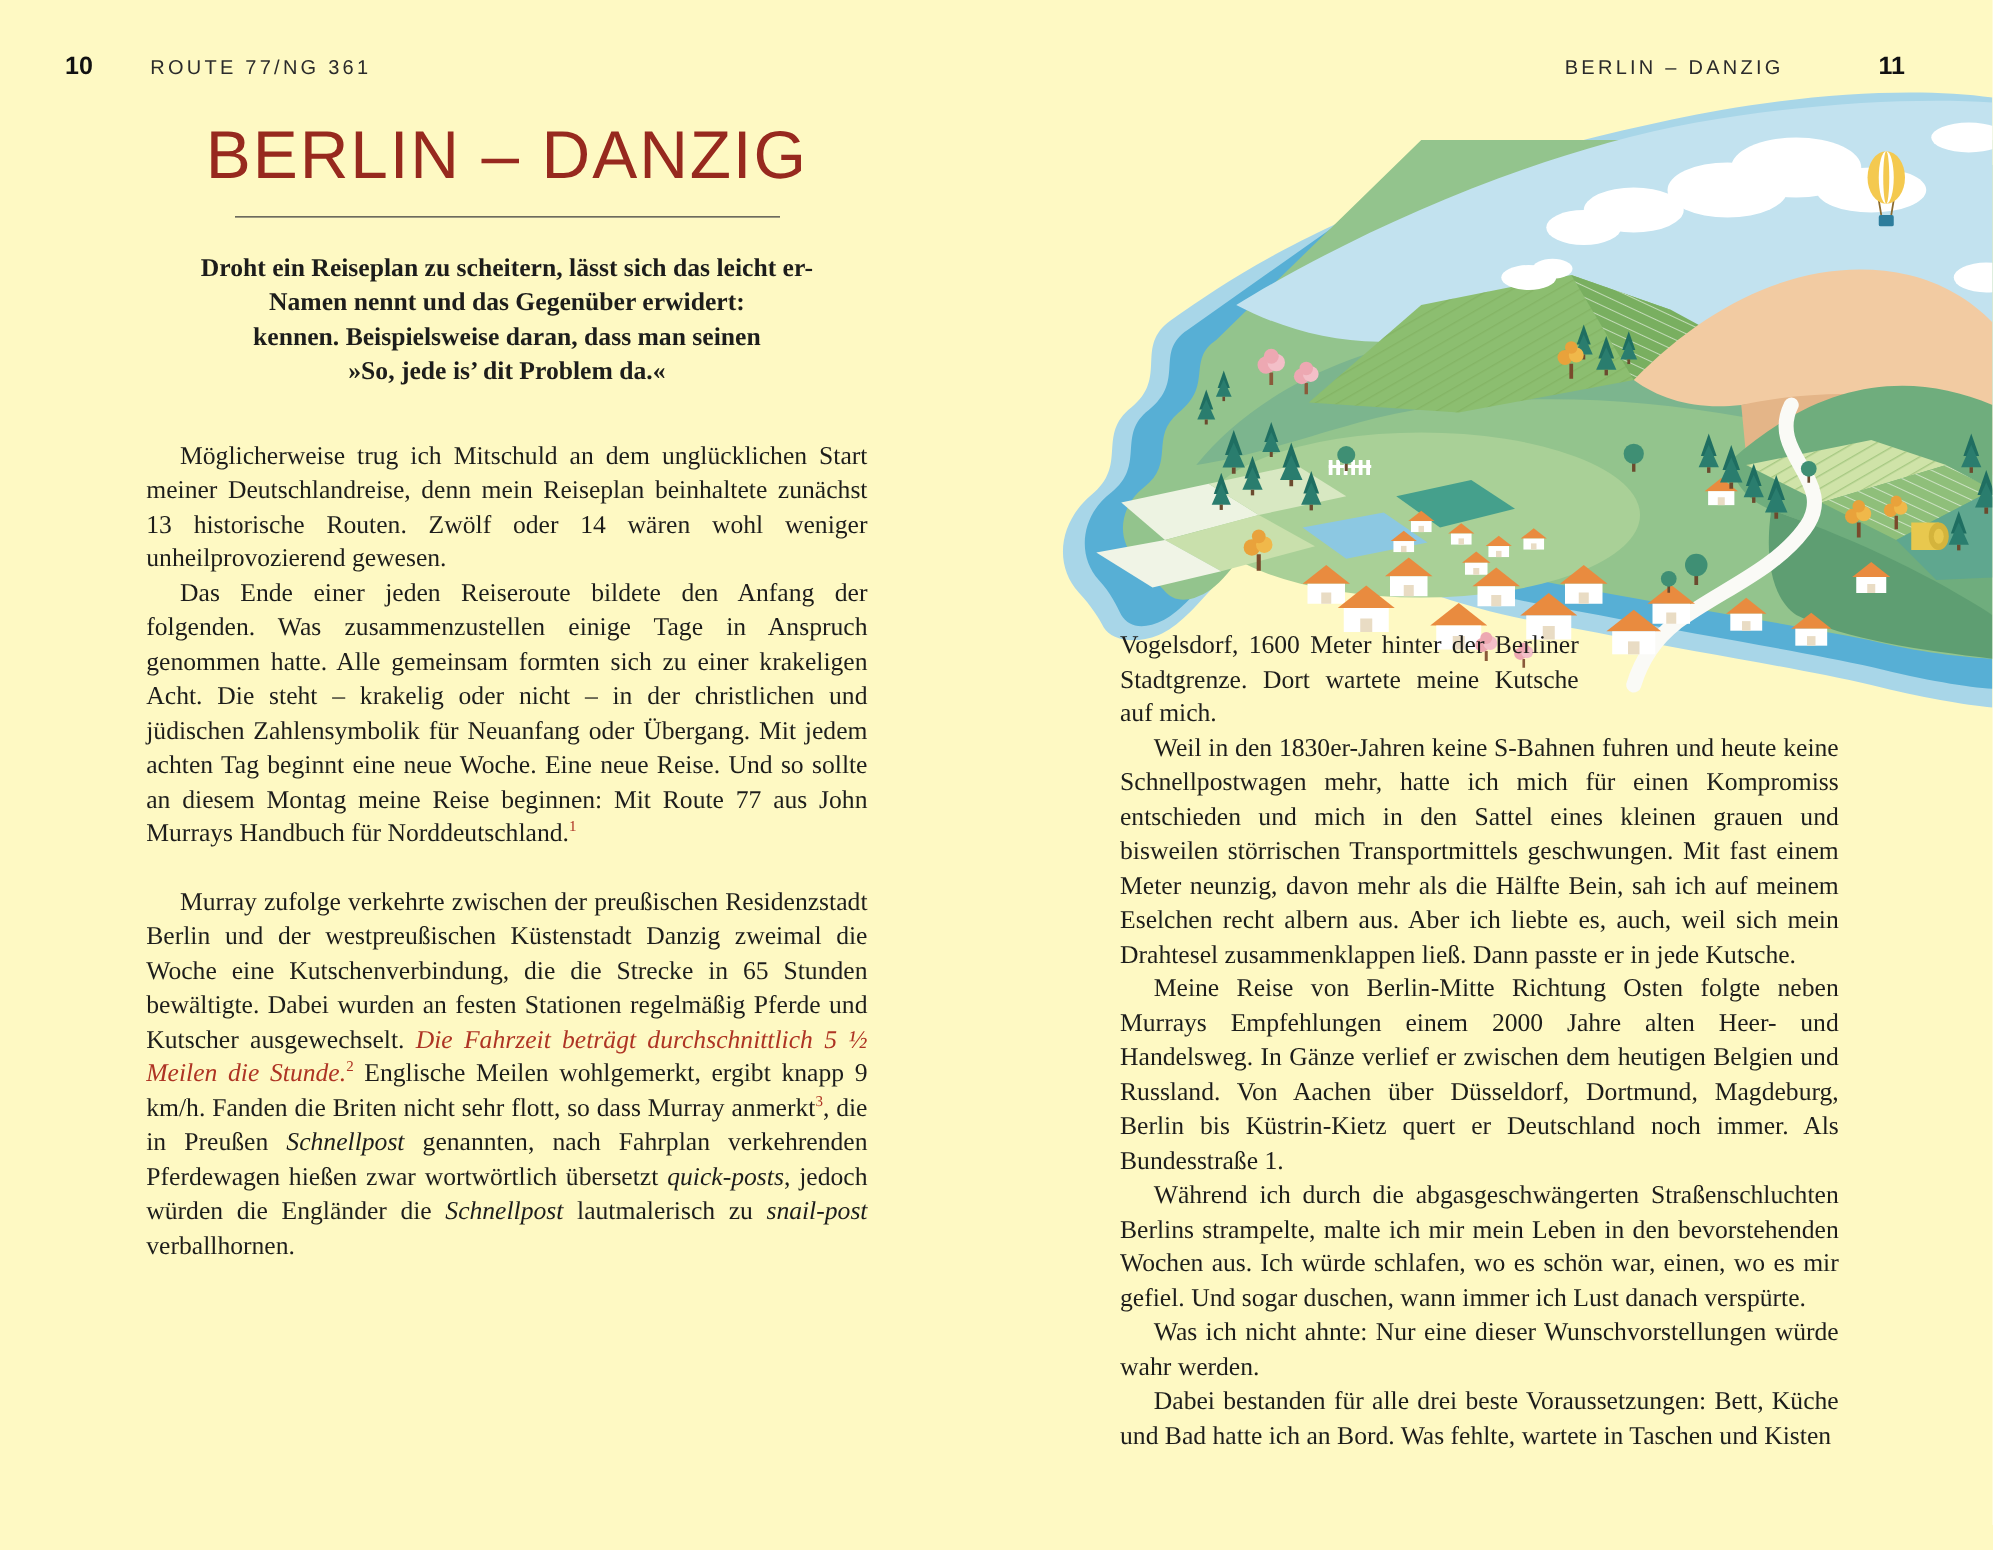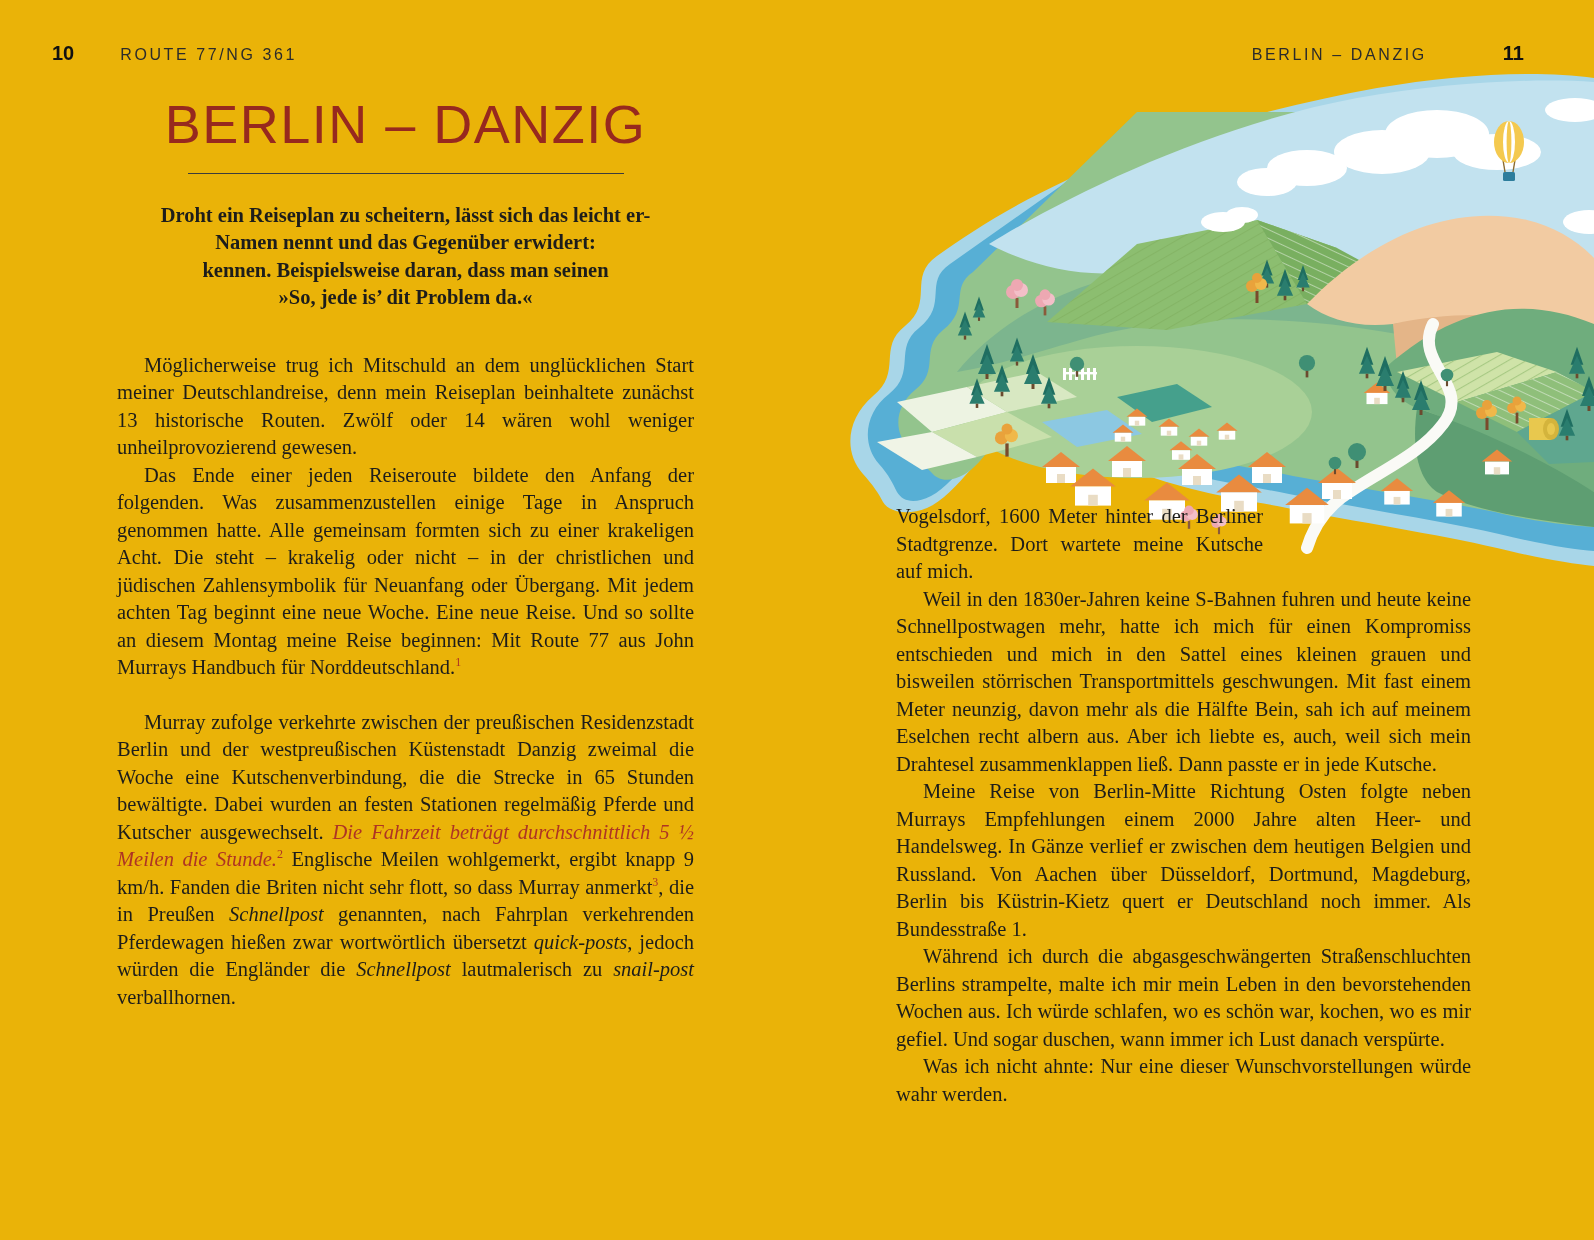--- a/index.html
+++ b/index.html
@@ -4,21 +4,21 @@
 <style>
   :root{
     --accent-red:#97291e;
     --note-red:#ae3424;
     --ink:#1d1d1b;
     --head-ink:#2b2b2b;
   }
   *{margin:0;padding:0;box-sizing:border-box;}
   html,body{width:1594px;height:1240px;background:#ffffff;overflow:hidden;}
   body{font-family:"Liberation Serif",serif;color:var(--ink);}
-  .spread{display:flex;width:1594px;height:1240px;background:#eab308;}
+  .spread{display:flex;width:1594px;height:1240px;background:#fef9c3;}
   .page{position:relative;width:797px;height:1240px;}
 
   
   .running-head{position:absolute;top:42px;font-family:"Liberation Sans",sans-serif;
     font-size:16px;letter-spacing:2.6px;color:var(--head-ink);display:flex;align-items:baseline;z-index:5;}
   .running-head .pagenum{font-size:20px;font-weight:bold;letter-spacing:0;color:#111;}
   .head-left{left:52px;}
   .head-left .pagenum{margin-right:46px;}
   .head-right{right:70px;}
   .head-right .pagenum{margin-left:76px;}
@@ -248,18 +248,19 @@
         <ellipse cx="714" cy="357" rx="4" ry="6" fill="#e8c84e"></ellipse>
       </g>
     </svg>
 
     <div class="col-right">
       <div class="body-text">
         <div class="illu-spacer"></div>
         <p><span>Vogelsdorf, 1600 Meter hinter der Berliner Stadtgrenze. Dort wartete meine Kutsche auf mich.</span></p>
         <p class="indent"><span>Weil in den 1830er-Jahren keine S-Bahnen fuhren und heute keine Schnellpostwagen mehr, hatte ich mich für einen Kompromiss entschieden und mich in den Sattel eines kleinen grauen und bisweilen störrischen Transportmittels geschwungen. Mit fast einem Meter neunzig, davon mehr als die Hälfte Bein, sah ich auf meinem Eselchen recht albern aus. Aber ich liebte es, auch, weil sich mein Drahtesel zusammenklappen ließ. Dann passte er in jede Kutsche.</span></p>
         <p class="indent"><span>Meine Reise von Berlin-Mitte Richtung Osten folgte neben Murrays Empfehlungen einem 2000 Jahre alten Heer- und Handelsweg. In Gänze verlief er zwischen dem heutigen Belgien und Russland. Von Aachen über Düsseldorf, Dortmund, Magdeburg, Berlin bis Küstrin-Kietz quert er Deutschland noch immer. Als Bundesstraße 1.</span></p>
-        <p class="indent"><span>Während ich durch die abgasgeschwängerten Straßenschluchten Berlins strampelte, malte ich mir mein Leben in den bevorstehenden Wochen aus. Ich würde schlafen, wo es schön war, kochen, wo es mir gefiel. Und sogar duschen, wann immer ich Lust danach verspürte.</span></p>
+        <p class="indent"><span>Während ich durch die abgasgeschwängerten Straßenschluchten Berlins strampelte, malte ich mir mein Leben in den bevorstehenden Wochen aus. Ich würde schlafen, wo es schön war, einen, wo es mir gefiel. Und sogar duschen, wann immer ich Lust danach verspürte.</span></p>
         <p class="indent"><span>Was ich nicht ahnte: Nur eine dieser Wunschvorstellungen würde wahr werden.</span></p>
+        <p class="indent"><span>Dabei bestanden für alle drei beste Voraussetzungen: Bett, Küche und Bad hatte ich an Bord. Was fehlte, wartete in Taschen und Kisten</span></p>
       </div>
     </div>
   </section>
 </div>
 
 </body></html>

